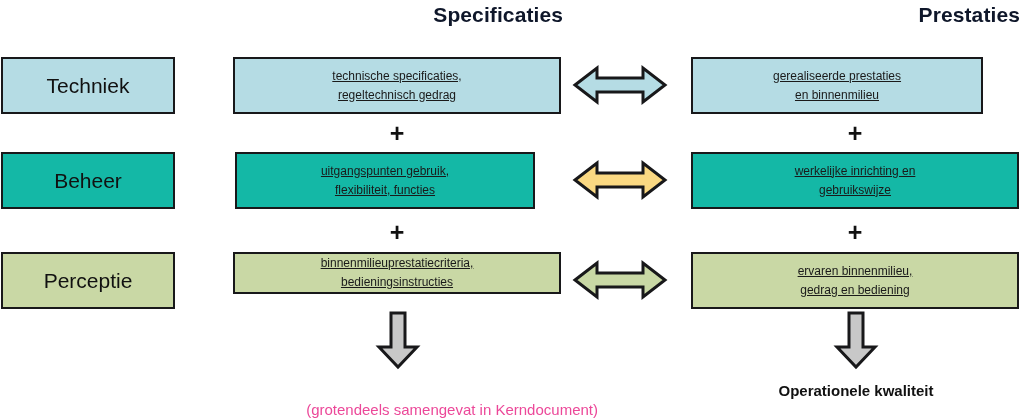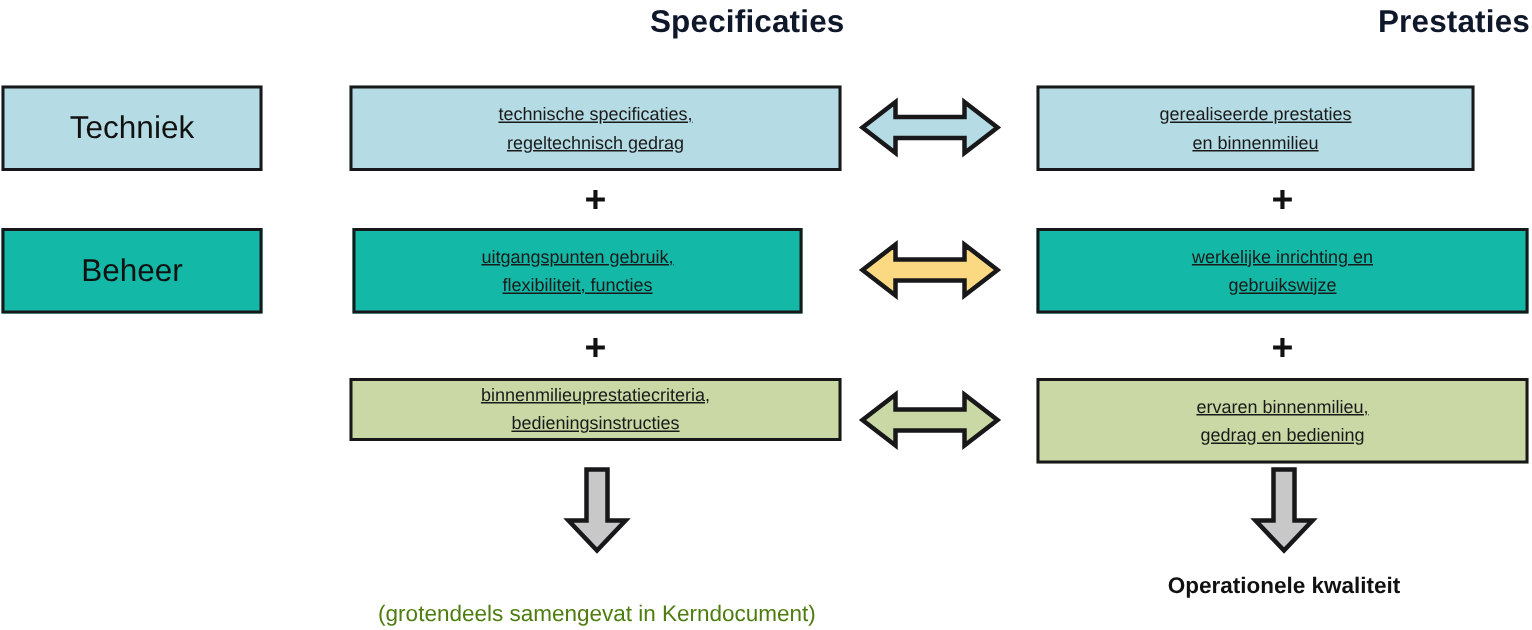--- a/index.html
+++ b/index.html
@@ -71,22 +71,22 @@
     font-size: 15px;
     font-weight: bold;
     color: #111111;
     text-align: center;
     line-height: 19px;
     white-space: nowrap;
   }
   .caption-sub {
     font-size: 15px;
     font-weight: normal;
-    color: #4d7c0f;
-    text-align: center;
+    color: #ec4899;
+    text-align: right;
     line-height: 19px;
     white-space: nowrap;
   }
 
   svg { display: block; overflow: visible; }
 </style>
 </head>
 <body>
 
 <div id="canvas">
@@ -142,20 +142,23 @@
   <div class="abs box c-yellow" style="left:691px; top:152px; width:328px; height:57px;">
     <span class="box-text">
       <span>werkelijke inrichting en</span><br>
       <span>gebruikswijze</span>
     </span>
   </div>
 
   <div class="abs plus" style="left:233px; top:220px; width:328px;">+</div>
   <div class="abs plus" style="left:691px; top:220px; width:328px;">+</div>
 
+  <div class="abs box c-green" style="left:1px; top:252px; width:174px; height:57px;">
+    <span class="box-label">Perceptie</span>
+  </div>
 
   <div class="abs box c-green" style="left:233px; top:252px; width:328px; height:42px;">
     <span class="box-text">
       <span>binnenmilieuprestatiecriteria,</span><br>
       <span>bedieningsinstructies</span>
     </span>
   </div>
 
   <div class="abs" style="left:573px; top:255px;">
     <svg width="94" height="50" viewBox="0 0 94 50">

